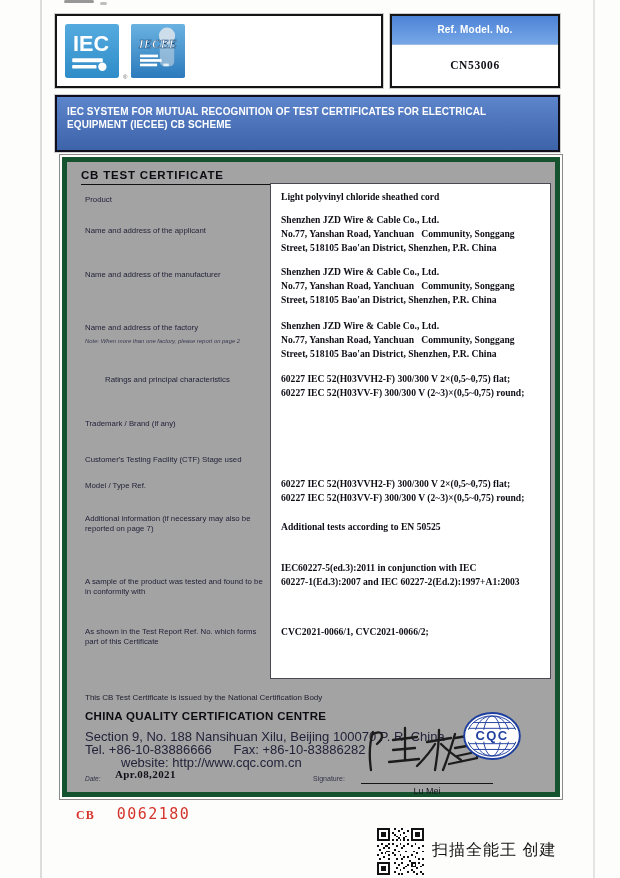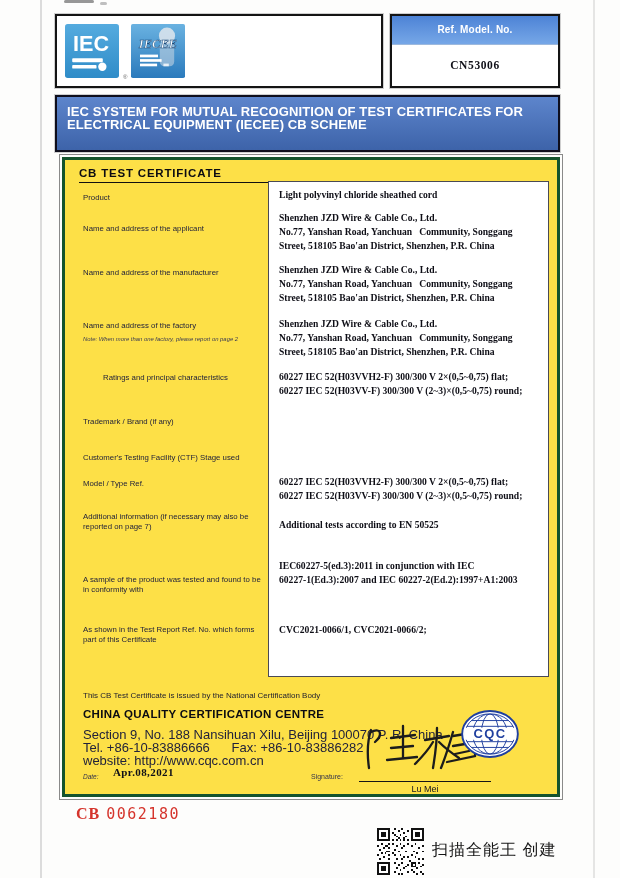--- a/index.html
+++ b/index.html
@@ -18,25 +18,25 @@
            border:2px solid #141414;box-shadow:0 0 0 1px #cfcfcf;box-sizing:border-box;}
   #ref-head{height:28px;background:linear-gradient(180deg,#4d83d6,#76a7e7);
             color:#fff;font-weight:bold;font-size:10px;text-align:center;line-height:28px;
             border-bottom:1px solid #9db9dd;letter-spacing:.2px;}
   #ref-value{height:40px;display:flex;align-items:center;justify-content:center;
              font-family:"Liberation Serif",serif;font-weight:bold;font-size:11.5px;
              letter-spacing:.6px;color:#101018;}
   
   #banner{position:absolute;left:55px;top:95px;width:505px;height:57px;box-sizing:border-box;
           border:2px solid #0e0e1c;background:linear-gradient(180deg,#5d85cc,#3d63a9);
-          box-shadow:0 0 0 1px #cfcfcf;color:#fff;font-weight:bold;font-size:13px;
+          box-shadow:0 0 0 1px #cfcfcf;color:#fff;font-weight:bold;font-size:10px;
           line-height:13px;padding:8px 10px;letter-spacing:.1px;}
   
   #body-box{position:absolute;left:62px;top:157px;width:498px;height:640px;box-sizing:border-box;
-            border:3px solid #14532d;outline:1px solid #8a8a8a;outline-offset:2px;background:#fde047;}
+            border:5px solid #14532d;outline:1px solid #8a8a8a;outline-offset:2px;background:#a3a3a3;}
   #cert-title{position:absolute;left:14px;top:7px;font-size:11.5px;font-weight:bold;
               letter-spacing:.8px;color:#0c0c12;border-bottom:1.3px solid #111;
               padding-bottom:3px;width:238px;}
   .lbl{position:absolute;left:18px;width:184px;font-size:7.8px;line-height:10px;color:#23233a;}
   .lbl-note{position:absolute;left:18px;width:184px;font-size:5.9px;font-style:italic;
             color:#3a3a52;line-height:7px;}
   #value-box{position:absolute;left:203px;top:21px;width:281px;height:496px;box-sizing:border-box;
              border:1px solid #4a4a55;background:#fff;}
   .val{position:absolute;left:10px;right:8px;font-family:"Liberation Serif",serif;
        font-weight:bold;font-size:9.6px;line-height:14px;color:#0e0e16;white-space:pre-wrap;}
@@ -49,22 +49,22 @@
   #date-value{position:absolute;left:48px;top:606px;font-family:"Liberation Serif",serif;
               font-weight:bold;font-size:11px;color:#101018;letter-spacing:.4px;}
   #sig-label{position:absolute;left:246px;top:613px;font-size:7px;color:#33334a;}
   #sig-svg{position:absolute;left:288px;top:558px;}
   #sig-line{position:absolute;left:294px;top:621px;width:132px;border-top:1.3px solid #151515;}
   #signatory{position:absolute;left:294px;top:624px;width:132px;text-align:center;
              font-size:9px;color:#15151f;}
   #cqc-logo{position:absolute;left:396px;top:550px;}
   
   #cb-stamp{position:absolute;left:76px;top:805px;color:#d5342c;white-space:nowrap;}
-  #cb-prefix{font-family:"Liberation Serif",serif;font-size:16px;font-weight:bold;
-             letter-spacing:1px;margin-right:6px;}
+  #cb-prefix{font-family:"Liberation Serif",serif;font-size:12px;font-weight:bold;
+             letter-spacing:1px;margin-right:22px;}
   #cb-number{font-family:"DejaVu Sans Mono",monospace;font-size:15px;letter-spacing:1.5px;}
   #qr{position:absolute;left:377px;top:828px;}
   #qr-caption{position:absolute;left:432px;top:840px;font-size:16px;color:#151515;
               letter-spacing:1px;font-family:"Liberation Sans",sans-serif;}
 </style>
 </head>
 <body>
 
 <div id="page">
 
@@ -148,21 +148,21 @@
       <div class="val" style="top:377px;">IEC60227-5(ed.3):2011 in conjunction with IEC
 60227-1(Ed.3):2007 and IEC 60227-2(Ed.2):1997+A1:2003</div>
       <div class="val" style="top:441px;">CVC2021-0066/1, CVC2021-0066/2;</div>
     </div>
 
     <div id="issued-line">This CB Test Certificate is issued by the National Certification Body</div>
 
     <div id="org-name">CHINA QUALITY CERTIFICATION CENTRE</div>
     <div class="addr" style="top:567px;">Section 9, No. 188 Nansihuan Xilu, Beijing 100070 P. R. China</div>
     <div class="addr" style="top:580px;">Tel. +86-10-83886666      Fax: +86-10-83886282</div>
-    <div class="addr" style="top:593px;">website: http://www.cqc.com.cn</div>
+    <div class="addr" style="top:593px;margin-left:36px;">website: http://www.cqc.com.cn</div>
     <div id="date-label">Date:</div>
     <div id="date-value">Apr.08,2021</div>
     <div id="sig-label">Signature:</div>
 
     <svg id="sig-svg" width="150" height="60" viewBox="0 0 150 60">
       <g fill="none" stroke="#1c1c1c" stroke-width="2.3" stroke-linecap="round">
         <path d="M18,12 C14,24 14,36 16,50"></path>
         <path d="M18,14 C27,9 31,16 22,24"></path>
         <path d="M38,20 L62,17"></path>
         <path d="M50,8 L50,40"></path>

